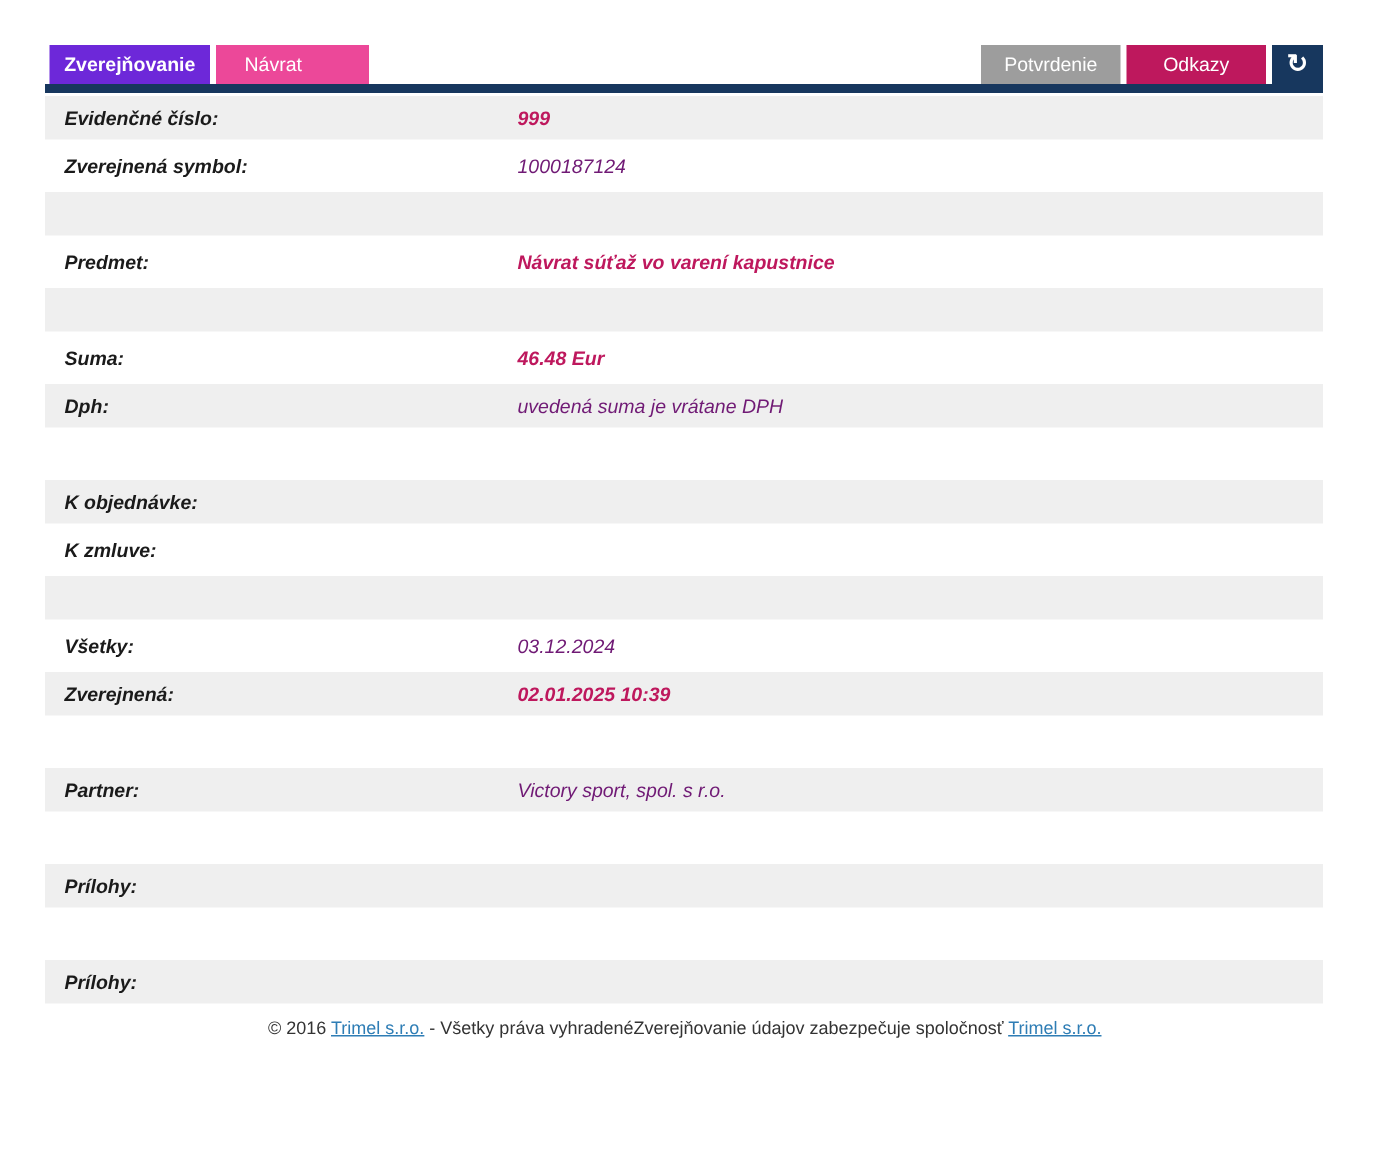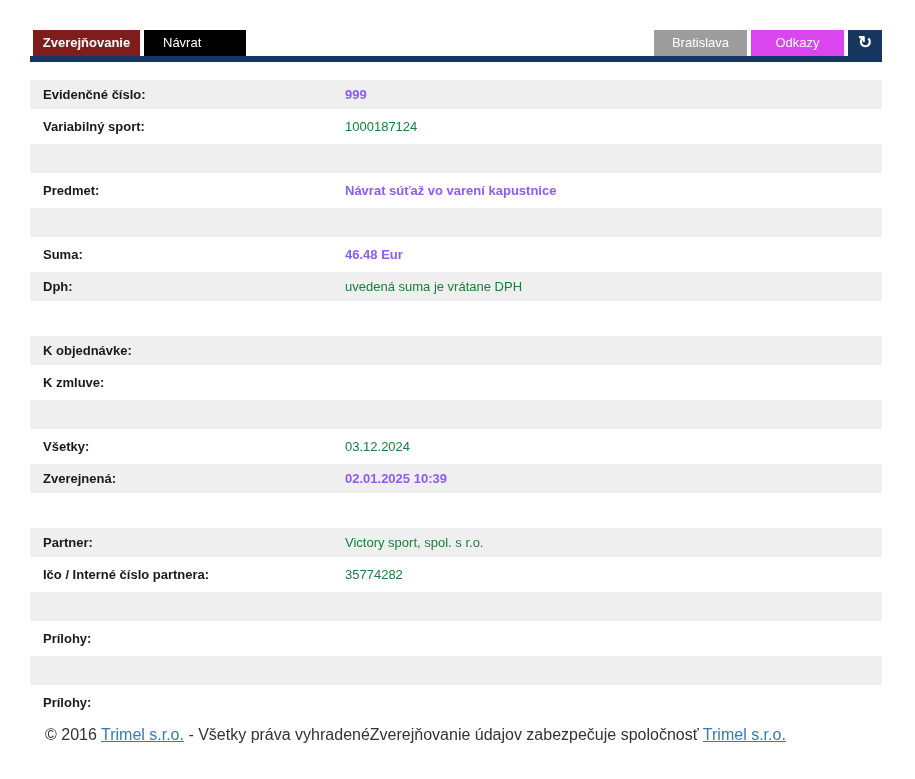--- a/index.html
+++ b/index.html
@@ -13,75 +13,75 @@
   }
   .content { width:852px; margin-left:30px; }
 
   
   .tabbar { margin-top:30px; height:26px; display:flex; align-items:flex-end; }
   .tab, .btn {
     height:26px; line-height:26px;
     color:#ffffff; text-align:center;
     cursor:pointer; white-space:nowrap; overflow:hidden;
   }
-  .tab-active { background:#7f1d1d; font-weight:bold; width:107px; margin-left:3px; }
-  .tab-plain  { background:#000000; width:102px; margin-left:4px; text-align:left; padding-left:19px; }
+  .tab-active { background:#6d28d9; font-weight:bold; width:107px; margin-left:3px; }
+  .tab-plain  { background:#ec4899; width:102px; margin-left:4px; text-align:left; padding-left:19px; }
   .spacer { flex:1; }
   .btn-gray { background:#9d9d9d; width:93px; }
-  .btn-blue { background:#d946ef; width:93px; margin-left:4px; }
+  .btn-blue { background:#be185d; width:93px; margin-left:4px; }
   .btn-refresh {
     background:#17375e; width:34px; margin-left:4px;
     font-size:17px; font-weight:bold; line-height:25px;
   }
   .navbar-underline { height:6px; background:#17375e; }
 
   
-  .rows { margin-top:18px; }
+  .rows { margin-top:2px;font-style:italic; }
   .row {
     height:29px; margin-bottom:3px;
     display:flex; align-items:center;
     padding-left:13px;
   }
   .row:nth-child(odd) { background:#efefef; }
   .row .label { font-weight:bold; width:302px; flex-shrink:0; color:#1a1a1a; }
-  .row .value { color:#15803d; }
-  .row .value.bold { font-weight:bold; color:#8b5cf6; }
+  .row .value { color:#701a75; }
+  .row .value.bold { font-weight:bold; color:#be185d; }
 
   
   .footer {
     margin-top:9px;
-    display:flex; justify-content:flex-start;
+    display:flex; justify-content:center;
     padding:0 14px 0 15px;
-    font-size:16px; color:#333333;
+    font-size:12px; color:#333333;
   }
   .footer a { color:#2e7db5; text-decoration:underline; cursor:pointer; }
 </style>
 </head>
 <body>
 
 <div class="content">
 
   <div class="tabbar">
     <div class="tab tab-active">Zverejňovanie</div>
     <div class="tab tab-plain">Návrat</div>
     <div class="spacer"></div>
-    <div class="btn btn-gray">Bratislava</div>
+    <div class="btn btn-gray">Potvrdenie</div>
     <div class="btn btn-blue">Odkazy</div>
     <div class="btn btn-refresh"><span>↻</span></div>
   </div>
 
   <div class="navbar-underline"></div>
 
   <div class="rows">
       <div class="row">
         <span class="label">Evidenčné číslo:</span>
         <span class="value bold">999</span>
       </div>
       <div class="row">
-        <span class="label">Variabilný sport:</span>
+        <span class="label">Zverejnená symbol:</span>
         <span class="value">1000187124</span>
       </div>
       <div class="row">
         <span class="label"></span>
         <span class="value"></span>
       </div>
       <div class="row">
         <span class="label">Predmet:</span>
         <span class="value bold">Návrat súťaž vo varení kapustnice</span>
       </div>
@@ -123,24 +123,20 @@
       </div>
       <div class="row">
         <span class="label"></span>
         <span class="value"></span>
       </div>
       <div class="row">
         <span class="label">Partner:</span>
         <span class="value">Victory sport, spol. s r.o.</span>
       </div>
       <div class="row">
-        <span class="label">Ičo / Interné číslo partnera:</span>
-        <span class="value">35774282</span>
-      </div>
-      <div class="row">
         <span class="label"></span>
         <span class="value"></span>
       </div>
       <div class="row">
         <span class="label">Prílohy:</span>
         <span class="value"></span>
       </div>
       <div class="row">
         <span class="label"></span>
         <span class="value"></span>

